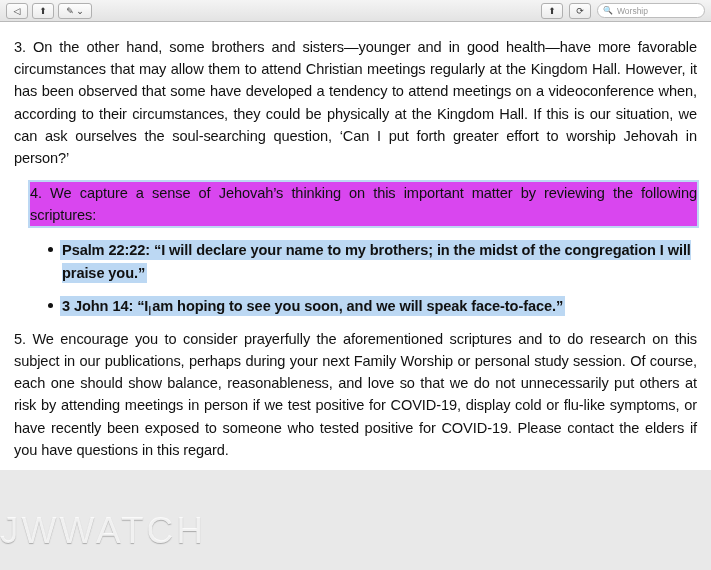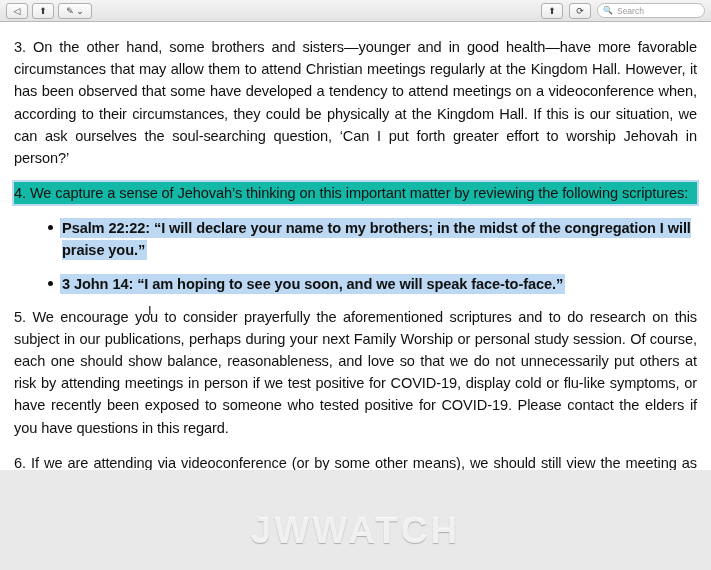--- a/index.html
+++ b/index.html
@@ -66,22 +66,23 @@
   }
   .para {
     font-size: 14.6px;
     line-height: 1.52;
     color: #111111;
     text-align: justify;
     margin: 0 0 13px 0;
     letter-spacing: -0.1px;
   }
   .para.hl {
-    background: #14b8a6;
+    background: #d946ef;
     box-shadow: 0 0 0 2px #bcd8f3;
+    margin-left: 16px;
   }
   .bullets {
     margin: 0 0 10px 0;
     padding: 0;
     list-style: none;
   }
   .bullets li {
     position: relative;
     font-size: 14.6px;
     line-height: 1.52;
@@ -114,24 +115,23 @@
     position: absolute;
     width: 9px; height: 14px;
     color: #111;
     font-size: 13px;
     line-height: 1;
   }
   .watermark {
     position: absolute;
     left: 0; right: 0;
     top: 510px;
-    text-align: center;
     font-family: "Liberation Sans", sans-serif;
     font-size: 37px;
-    font-weight: bold;
+    font-weight: normal;
     letter-spacing: 3px;
     color: rgba(255,255,255,0.82);
     text-shadow: 0 1px 1px rgba(120,120,120,0.55);
     pointer-events: none;
     user-select: none;
   }
 </style>
 </head>
 <body>
 
@@ -139,21 +139,21 @@
   <div class="tb-left">
     <div class="tb-btn">◁</div>
     <div class="tb-btn">⬆</div>
     <div class="tb-btn wide">✎ ⌄</div>
   </div>
   <div class="tb-right">
     <div class="tb-btn">⬆</div>
     <div class="tb-btn">⟳</div>
     <div class="search-box">
       <span class="mag">🔍</span>
-      <span class="ph">Search</span>
+      <span class="ph">Worship</span>
     </div>
   </div>
 </div>
 
 <div class="doc">
 
   <div class="band" style="top:448px;height:100px;"></div>
 
   <p class="para">3. On the other hand, some brothers and sisters—younger and in good health—have more favorable circumstances that may allow them to attend Christian meetings regularly at the Kingdom Hall. However, it has been observed that some have developed a tendency to attend meetings on a videoconference when, according to their circumstances, they could be physically at the Kingdom Hall. If this is our situation, we can ask ourselves the soul-searching question, ‘Can I put forth greater effort to worship Jehovah in person?’</p>
 

